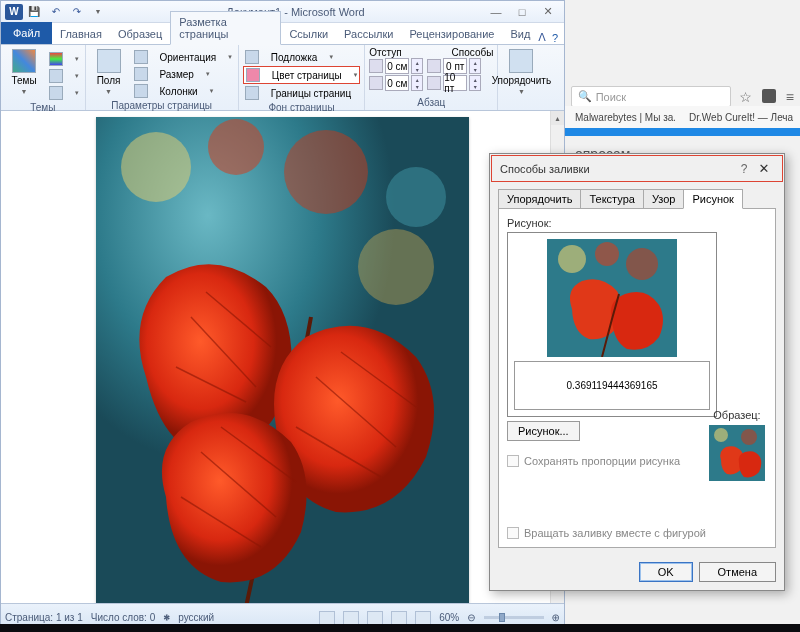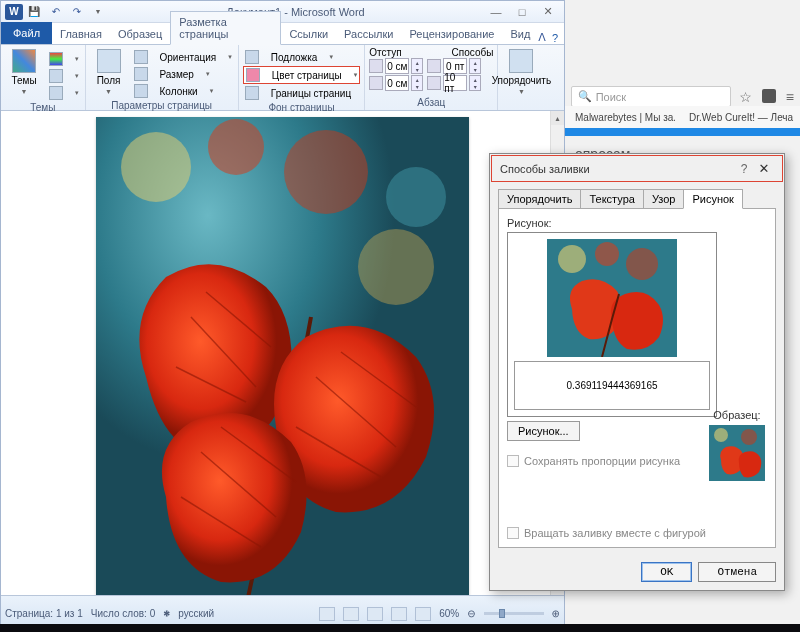--- a/index.html
+++ b/index.html
@@ -50,21 +50,21 @@
   .spin-val { width: 24px; height: 16px; border: 1px solid #aab; background: #fff; display: flex; align-items: center; justify-content: center; font-size: 10px; }
   .spin-btns { width: 12px; height: 16px; border: 1px solid #aab; background: #eef; display: flex; flex-direction: column; }
   .spin-btns span { flex: 1; font-size: 6px; display: flex; align-items: center; justify-content: center; color: #556; }
   
   .doc-area { flex: 1; background: #fff; display: flex; justify-content: center; padding: 6px 0 0 0; overflow: hidden; position: relative; }
   .doc-page { width: 373px; height: 492px; position: relative; box-shadow: 0 1px 3px rgba(0,0,0,0.2); overflow: hidden; }
   .leaves-svg { width: 100%; height: 100%; display: block; }
   .vscroll { position: absolute; right: 0; top: 0; bottom: 0; width: 14px; background: #f0f0f0; border-left: 1px solid #ddd; }
   .vscroll-btn { height: 14px; background: #e8e8e8; display: flex; align-items: center; justify-content: center; font-size: 8px; color: #666; }
   
-  .status-bar { height: 36px; background: linear-gradient(#eaf2fb,#d6e4f4); border-top: 1px solid #b8c6da; display: flex; align-items: center; font-size: 10px; color: #4a5b78; padding: 0 4px; gap: 8px; }
+  .status-bar { height: 28px; background: linear-gradient(#eaf2fb,#d6e4f4); border-top: 1px solid #b8c6da; display: flex; align-items: center; font-size: 10px; color: #4a5b78; padding: 0 4px; gap: 8px; }
   .status-spacer { flex: 1; }
   .zoom-slider { width: 60px; height: 3px; background: #bfcde0; position: relative; }
   .zoom-thumb { position: absolute; top: -3px; left: 15px; width: 6px; height: 9px; background: #8fa8c8; border: 1px solid #6a87ab; }
   .view-btn { width: 16px; height: 14px; background: #dde8f4; border: 1px solid #b0c0d6; }
   
   .taskbar { position: absolute; bottom: 0; left: 0; right: 0; height: 8px; background: #0b0b0f; }
   
   
   .dialog { position: absolute; top: 153px; left: 489px; width: 296px; background: #f0f0f0; border: 1px solid #888; box-shadow: 3px 3px 10px rgba(0,0,0,0.3); font-size: 11px; }
   .dialog-title { display: flex; align-items: center; padding: 5px 8px; border: 1.5px solid #d43; margin: 1px; }
@@ -79,21 +79,21 @@
   .pic-frame { border: 1px solid #888; padding: 6px; display: flex; flex-direction: column; align-items: center; gap: 4px; width: 210px; }
   .pic-thumb { width: 130px; height: 118px; }
   .pic-name-box { width: 196px; border: 1px solid #999; background: #fff; text-align: center; font-size: 10px; padding: 18px; }
   .pic-btn { align-self: flex-end; margin: 4px 50px 0 0; border: 1px solid #999; background: #f4f4f4; padding: 3px 10px; font-size: 11px; }
   .check-row { display: flex; align-items: center; gap: 5px; margin-top: 14px; color: #888; font-size: 11px; }
   .chk { width: 12px; height: 12px; border: 1px solid #bbb; background: #fafafa; }
   .sample-area { position: absolute; right: 10px; top: 200px; display: flex; flex-direction: column; align-items: center; gap: 4px; }
   .sample-label { font-size: 11px; color: #333; }
   .sample-thumb { width: 56px; height: 56px; }
   .dialog-buttons { display: flex; justify-content: flex-end; gap: 6px; padding: 6px 8px 8px 0; }
-  .dlg-btn { border: 1px solid #888; background: #f4f4f4; padding: 3px 18px; font-size: 11px; font-family: Liberation Mono, monospace; }
+  .dlg-btn { border: 1px solid #888; background: #f4f4f4; padding: 3px 18px; font-size: 11px; }
   .dlg-btn.primary { border: 1px solid #3a74c4; box-shadow: inset 0 0 0 1px #9cc1ec; }
 </style>
 </head>
 <body>
 
 <div class="browser-bg"></div>
 <div class="browser-top">
   <div class="browser-search">
     <span>🔍</span>
     <span>Поиск</span>

